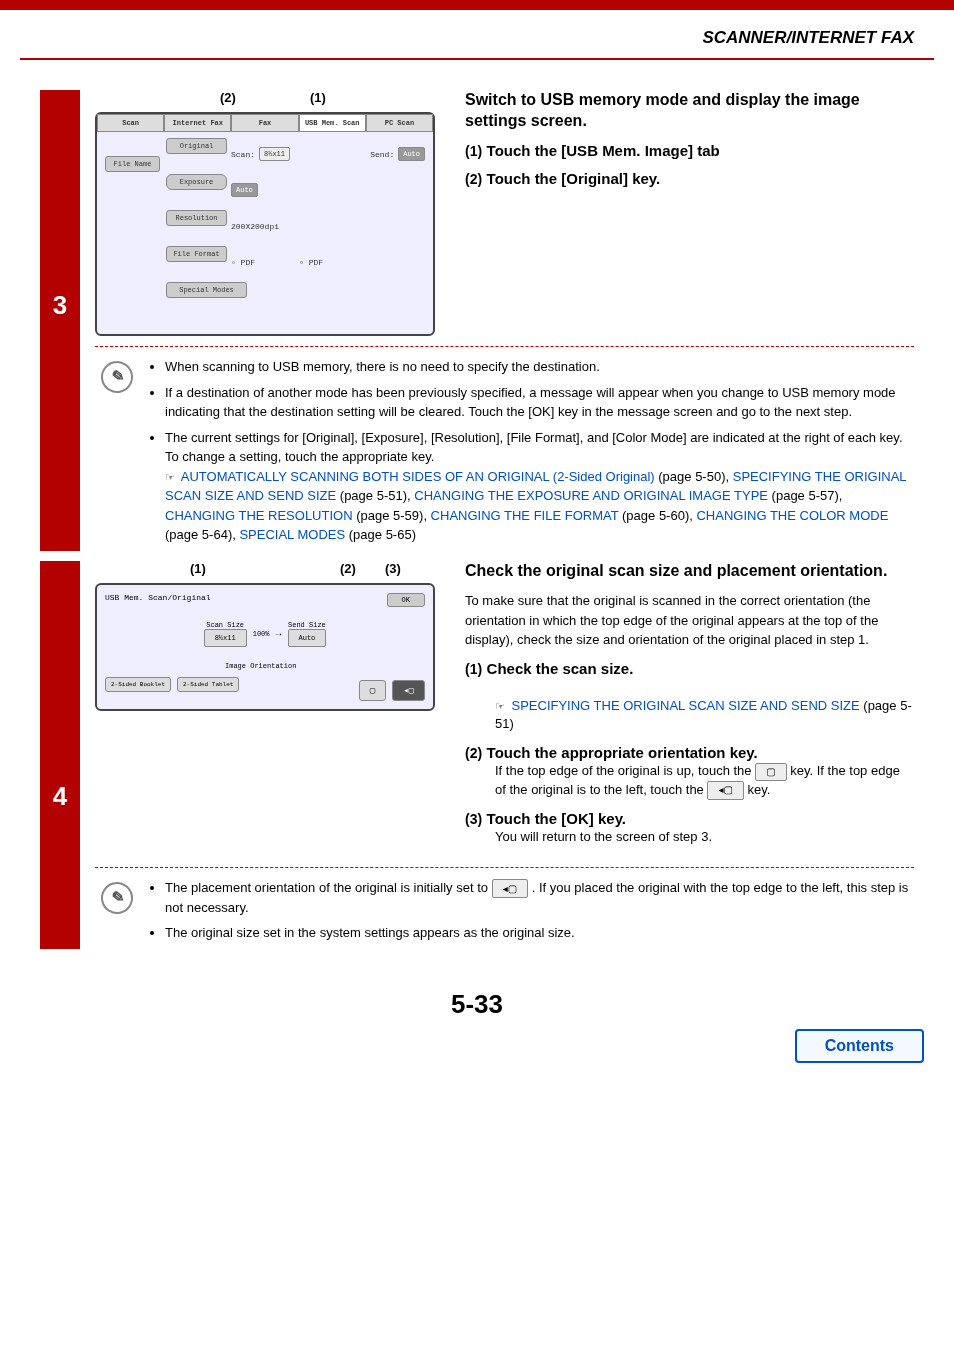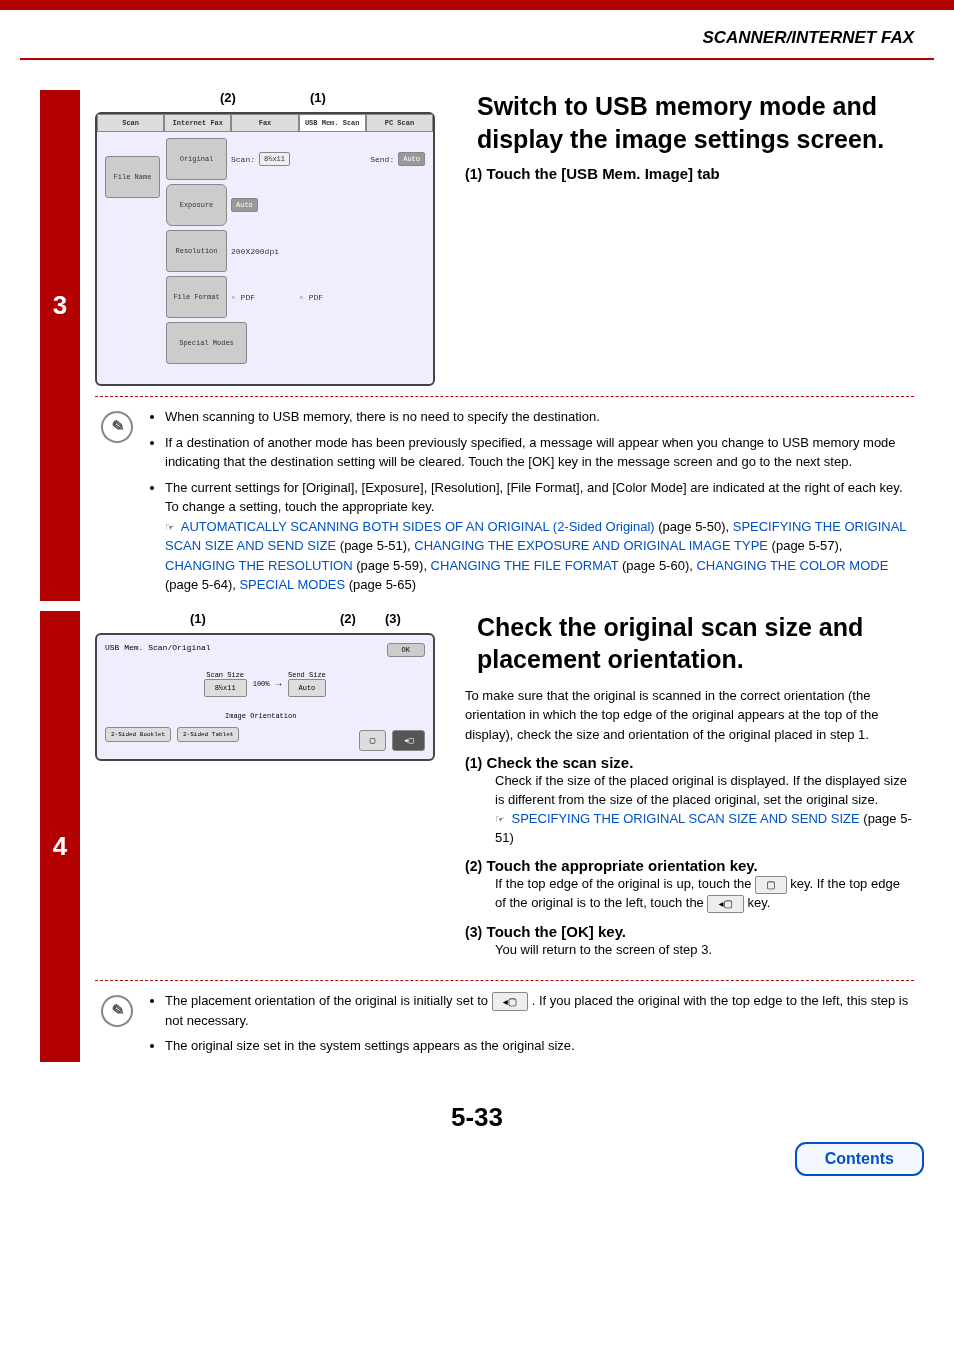--- a/index.html
+++ b/index.html
@@ -97,22 +97,22 @@
   }
   .tabs div.active { background: #fff; }
   .panel-inner { padding: 6px 8px; display:flex; gap:6px;}
   .leftcol { width: 55px;}
   .rightcol { flex:1;}
   .pbtn {
     border: 1px solid #888;
     background: #ccc;
     border-radius: 3px;
     text-align: center;
-    padding: 16px 2px;
-    margin-bottom: 0;
+    padding: 3px 2px;
+    margin-bottom: 16px;
     font-size: 7px;
   }
   .prow { display:flex; align-items:center; gap:4px; margin-bottom:4px;}
   .pval { border:1px solid #888; background:#eee; border-radius:2px; padding:2px 4px; font-size:7px; display:inline-block;}
   
   .panel2 {
     border: 2px solid #444;
     border-radius: 6px;
     background: #eef;
     font-family: "Courier New", monospace;
@@ -125,23 +125,23 @@
   .szbtn { border:1px solid #888; background:#ddd; border-radius:2px; padding:4px 10px; font-size:7px;}
   .arrow { font-size:10px;}
   .orient-row { display:flex; justify-content:flex-end; align-items:center; gap:6px; margin-top:10px;}
   .orient-label { font-size:7px; margin-right:auto; padding-left:120px;}
   .obtn { border:1px solid #888; background:#ddd; border-radius:3px; padding:4px 10px; font-size:9px;}
   .obtn.sel { background:#555; color:#fff;}
   .twosided-row { display:flex; gap:6px; margin-top:-26px;}
   .tsbtn { border:1px solid #888; background:#ddd; border-radius:3px; padding:3px 5px; font-size:6px; line-height:1.2;}
 
   h2.step-title {
-    font-size: 25px;
-    font-weight: bold;
-    margin: 0 0 10px 12px;
+    font-size: 16px;
+    font-weight: bold;
+    margin: 0 0 10px 0;
     line-height: 1.3;
   }
   .sub-num {
     font-weight: bold;
     font-size: 14px;
   }
   .sub-block { margin-bottom: 10px; }
   .sub-text { font-size: 13px; margin-left: 30px; line-height:1.45;}
   .inline-icon {
     display:inline-block;
@@ -182,21 +182,21 @@
     text-align:center;
     font-size:26px;
     font-weight:bold;
     margin-top:40px;
   }
   .contents-btn {
     position:absolute;
     right:30px;
     bottom:16px;
     border:2px solid #0050c8;
-    border-radius:11px;
+    border-radius:4px;
     padding:6px 28px;
     color:#0050c8;
     font-weight:bold;
     font-size:16px;
     background:#f4f8ff;
   }
   .footer-wrap { position:relative; height:90px;}
 </style>
 </head>
 <body>
@@ -255,20 +255,24 @@
                 </div>
               </div>
             </div>
           </div>
         </div>
         <div class="text-col">
           <h2 class="step-title">Switch to USB memory mode and display the image settings screen.</h2>
           <div class="sub-block">
             <span class="sub-num">(1)</span>
             <span class="sub-num" style="font-size:15px;">Touch the [USB Mem. Image] tab</span>
+          </div>
+          <div class="sub-block">
+            <span class="sub-num">(2)</span>
+            <span class="sub-num" style="font-size:15px;">Touch the [Original] key.</span>
           </div>
         </div>
       </div>
       <hr class="dashed">
       <div class="note-block">
         <div class="note-icon">✎</div>
         <ul class="notes">
           <li>When scanning to USB memory, there is no need to specify the destination.</li>
           <li>If a destination of another mode has been previously specified, a message will appear when you change to USB memory mode indicating that the destination setting will be cleared. Touch the [OK] key in the message screen and go to the next step.</li>
           <li>
@@ -332,21 +336,21 @@
           </div>
         </div>
         <div class="text-col">
           <h2 class="step-title">Check the original scan size and placement orientation.</h2>
           <p class="para">To make sure that the original is scanned in the correct orientation (the orientation in which the top edge of the original appears at the top of the display), check the size and orientation of the original placed in step 1.</p>
 
           <div class="sub-block">
             <span class="sub-num">(1)</span>
             <span class="sub-num" style="font-size:15px;">Check the scan size.</span>
             <div class="sub-text">
-              <span>Check if the size of the placed original is displayed. If the displayed size is different from the size of the placed original, set the original size.</span><br>
+              <br>
               <span class="ref-icon">☞</span>
               <a class="link">SPECIFYING THE ORIGINAL SCAN SIZE AND SEND SIZE</a><span> (page 5-51)</span>
             </div>
           </div>
 
           <div class="sub-block">
             <span class="sub-num">(2)</span>
             <span class="sub-num" style="font-size:15px;">Touch the appropriate orientation key.</span>
             <div class="sub-text">
               <span>If the top edge of the original is up, touch the </span>

